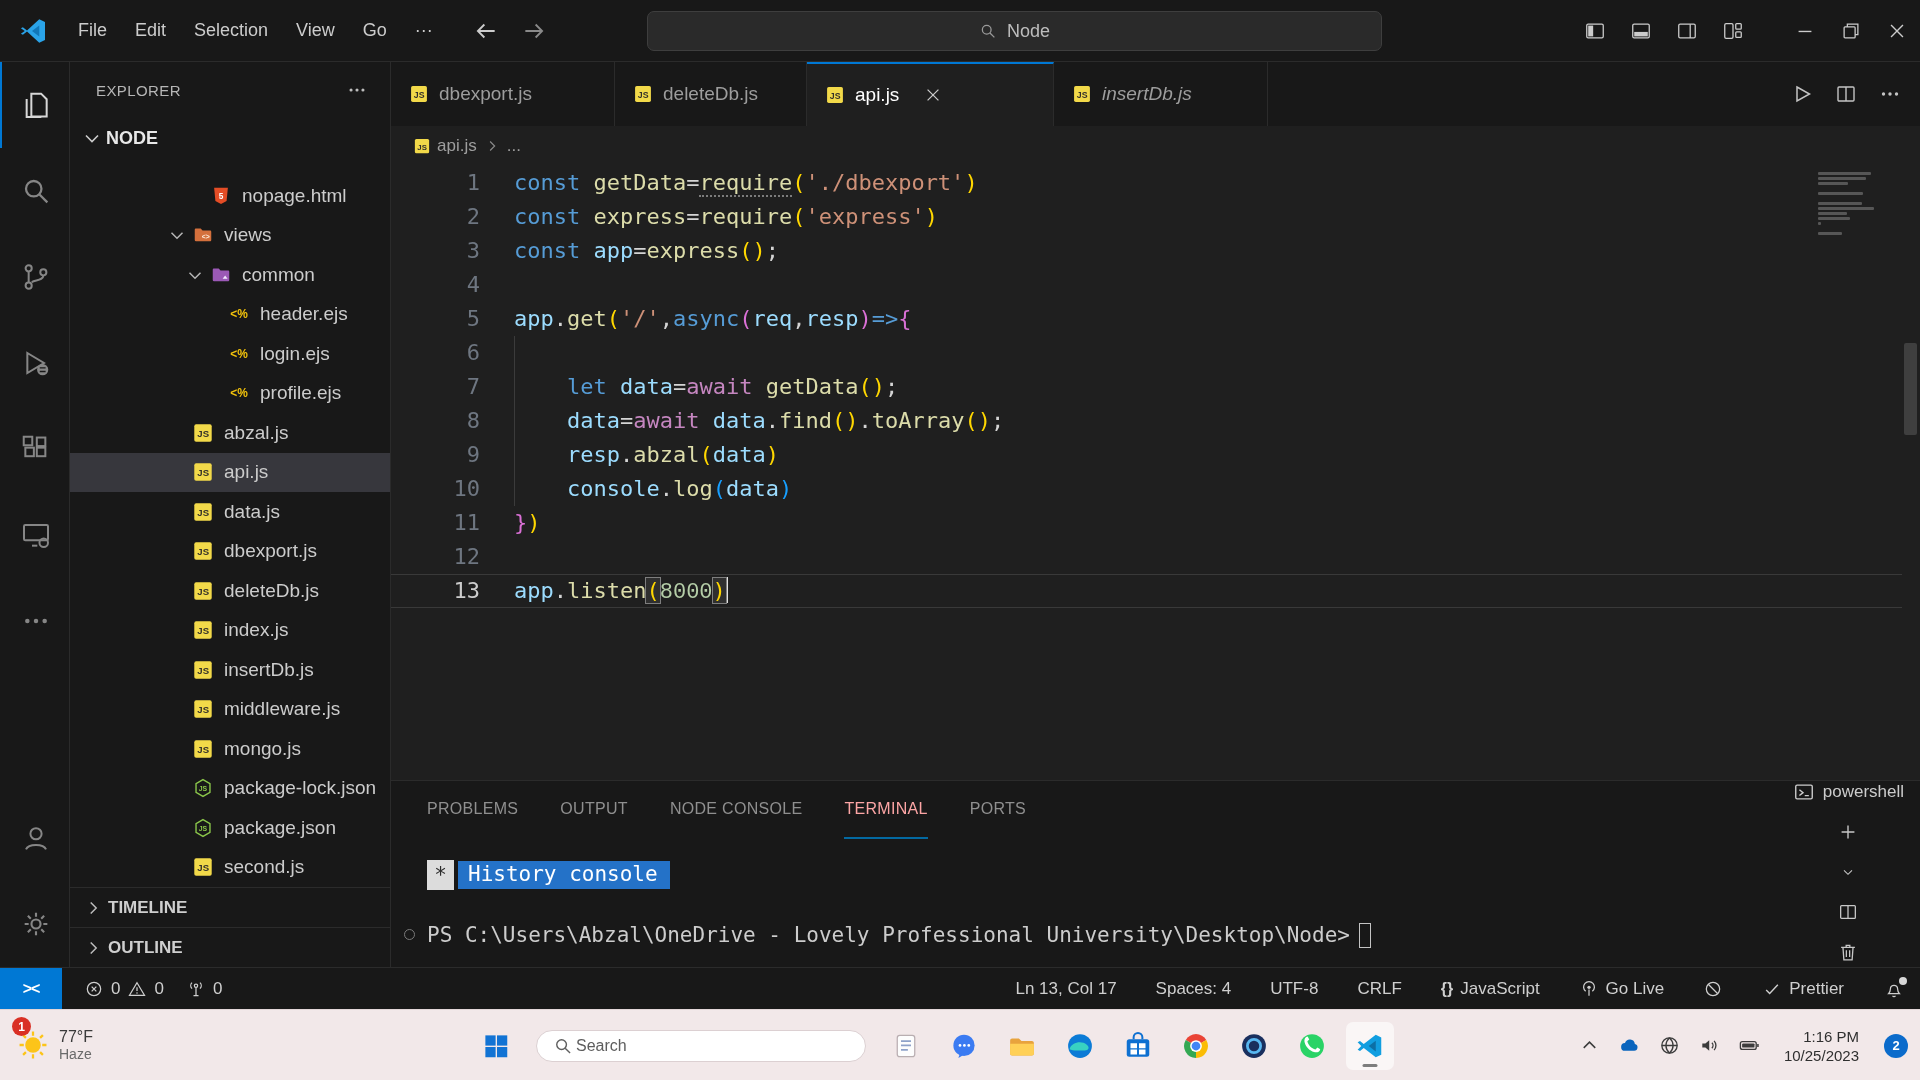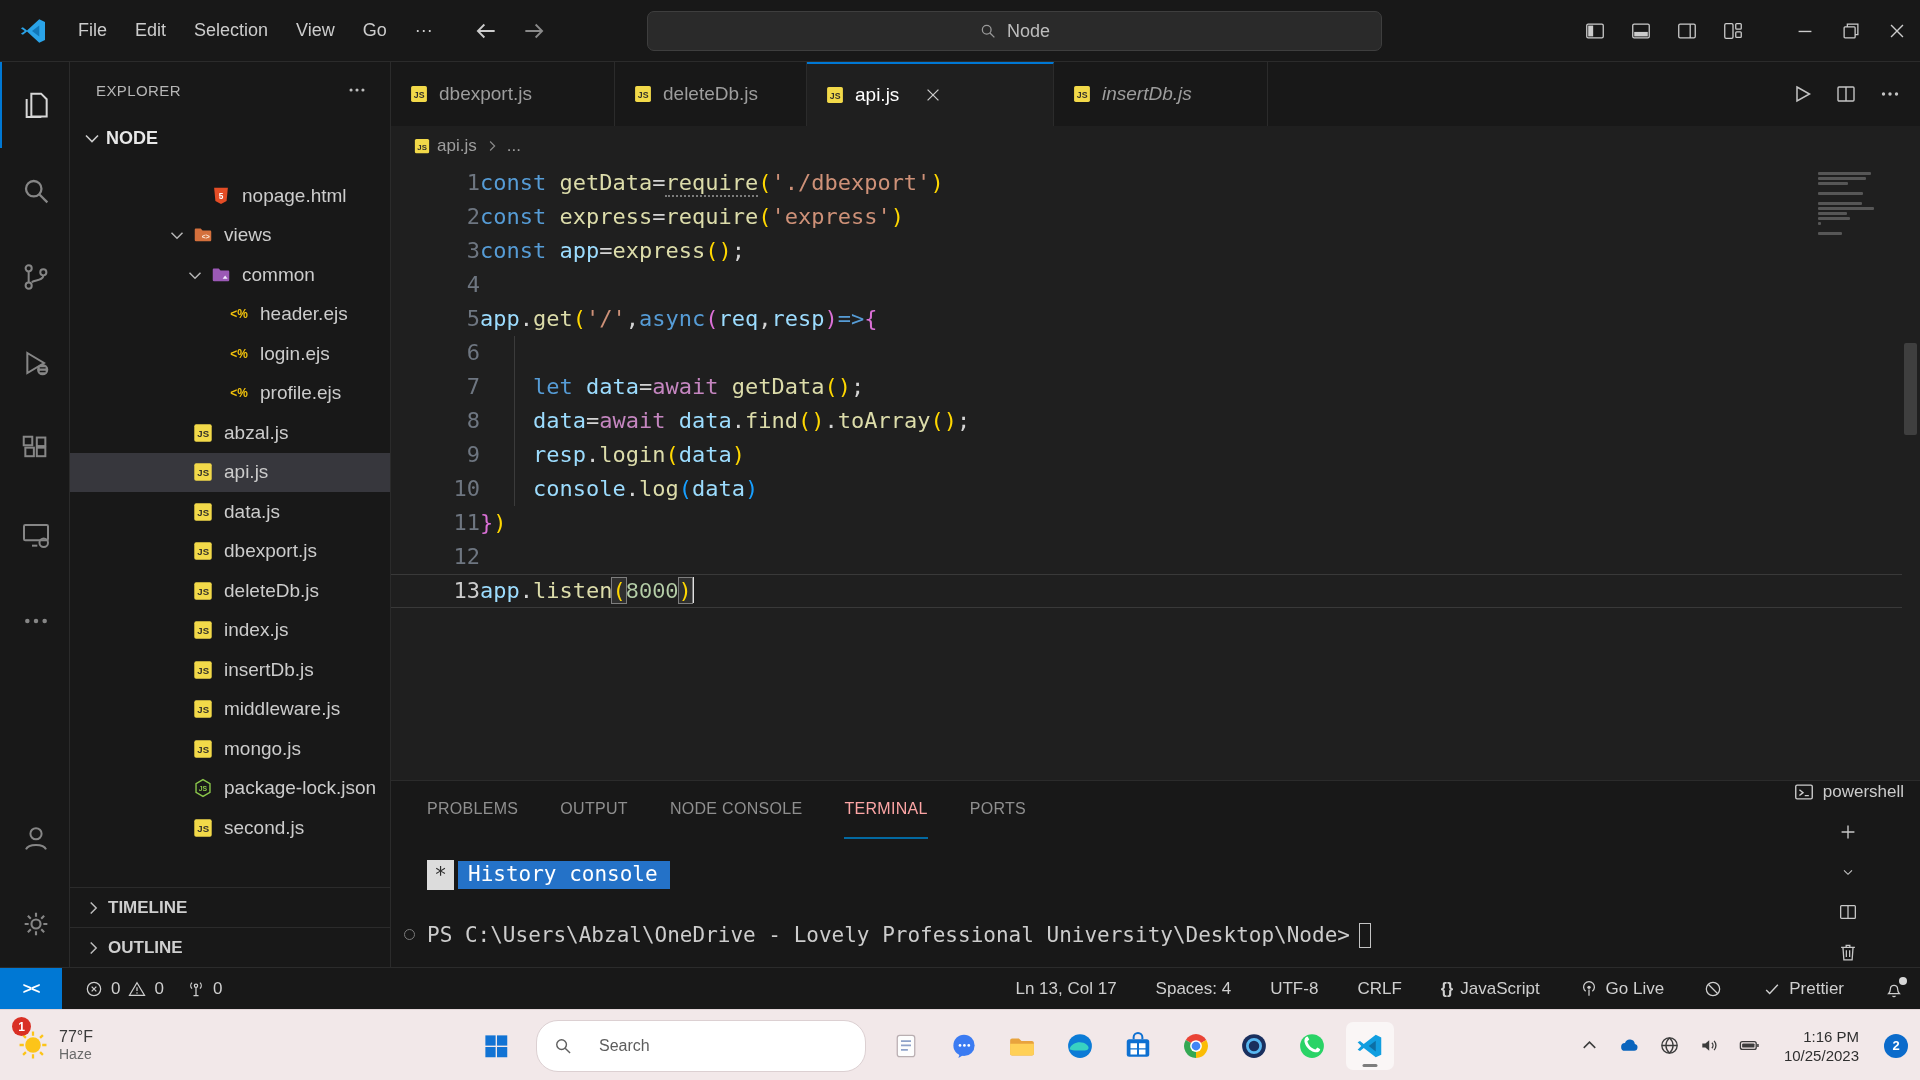--- a/index.html
+++ b/index.html
@@ -56,21 +56,21 @@
   .tab.preview .tab-label{font-style:italic;}
   .tab-close{margin-left:14px;color:#cccccc;width:18px;height:18px;}
   .ed-actions{margin-left:auto;display:flex;align-items:center;gap:20px;padding-right:18px;color:#c3c3c3;}
   .ed-actions .ic{width:24px;height:24px;}
   .breadcrumb{height:40px;display:flex;align-items:center;padding-left:22px;font-size:17px;color:#9e9e9e;gap:6px;background:#1f1f1f;}
   .breadcrumb .ic{width:18px;height:18px;}
   .bc-sep{color:#8a8a8a;width:16px;height:16px;}
   .codewrap{flex:1;position:relative;overflow:hidden;font-family:"DejaVu Sans Mono",monospace;font-size:22px;line-height:34px;}
   .code-line{display:flex;height:34px;white-space:pre;position:relative;}
   .lnum{width:89px;text-align:right;color:#6e7681;flex:none;user-select:none;}
-  .ltext{}
+  .ltext{margin-left:34px;}
   .code-line.cur .lnum{color:#cccccc;}
   .curline{position:absolute;left:0;right:18px;height:34px;border-top:1px solid #393939;border-bottom:1px solid #393939;}
   .t-k{color:#569cd6;} .t-c{color:#c586c0;} .t-v{color:#9cdcfe;} .t-f{color:#dcdcaa;}
   .t-s{color:#ce9178;} .t-n{color:#b5cea8;font-family:Liberation Mono, monospace;} .t-y{color:#ffd700;} .t-m{color:#da70d6;}
   .t-b{color:#179fff;} .t-o{color:#d4d4d4;}
   .hint{border-bottom:2px dotted #7c7c7c;}
   .match{outline:1px solid #7e7e7e;background:rgba(120,120,120,.18);}
   .cursor{display:inline-block;width:2px;height:26px;background:#e0e0e0;vertical-align:-5px;}
   .indent-guide{position:absolute;left:123px;width:1px;background:#3b3b3b;}
   .minimap{position:absolute;top:6px;right:30px;width:72px;display:flex;flex-direction:column;gap:2px;}
@@ -109,21 +109,21 @@
   .weather{display:flex;align-items:center;gap:9px;margin-left:16px;position:relative;width:150px;}
   .weather .ic{width:34px;height:34px;}
   .w-badge{position:absolute;left:-4px;top:-10px;width:19px;height:19px;border-radius:50%;background:#d93025;color:#fff;font-size:12px;font-weight:bold;display:flex;align-items:center;justify-content:center;}
   .w-temp{font-size:16px;color:#3a3a3a;line-height:19px;}
   .w-cond{font-size:14px;color:#6a6a6a;line-height:17px;}
   .tb-center{position:absolute;left:472px;top:0;height:71px;display:flex;align-items:center;gap:10px;}
   .tk-tile{width:48px;height:48px;border-radius:7px;display:flex;align-items:center;justify-content:center;position:relative;}
   .tk-tile .ic{width:30px;height:30px;}
   .tk-tile.running{background:rgba(255,255,255,.6);}
   .tk-dash{position:absolute;bottom:3px;left:50%;transform:translateX(-50%);width:15px;height:3px;border-radius:2px;background:#7d7d7d;}
-  .search-pill{width:330px;height:52px;background:#ffffff;border:1px solid #dcd0d2;border-radius:22px;display:flex;align-items:center;gap:26px;padding-left:16px;font-size:16px;color:#5d5d5d;margin:0 6px;}
+  .search-pill{width:330px;height:32px;background:#ffffff;border:1px solid #dcd0d2;border-radius:22px;display:flex;align-items:center;gap:3px;padding-left:16px;font-size:16px;color:#5d5d5d;margin:0 6px;}
   .search-pill .ic{width:20px;height:20px;color:#5f5f5f;}
   .tray{position:absolute;right:12px;top:0;height:71px;display:flex;align-items:center;gap:17px;}
   .tray .ic{width:23px;height:23px;color:#3c3c3c;}
   .clock{text-align:right;font-size:15px;color:#2f2f2f;line-height:19px;margin-left:6px;}
   .notif-badge{width:24px;height:24px;border-radius:50%;background:#0b6bcb;color:#fff;font-size:13px;font-weight:bold;display:flex;align-items:center;justify-content:center;margin-left:8px;}
 </style>
 </head>
 <body>
 
 <div id="root">
@@ -525,20 +525,30 @@
                 <path d="M12 2.8l7.6 4.4v9.6L12 21.2 4.4 16.8V7.2z" fill="none" stroke="#8cc84b" stroke-width="1.5"></path>
                 <text x="12" y="15.2" font-size="7.5" font-weight="bold" fill="#8cc84b" text-anchor="middle">JS</text>
               </svg>
             </span>
             <span>package-lock.json</span>
           </div>
           <div class="trow" style="padding-left: 96px;">
             <span class="t-chev"></span>
             <span class="ic t-ficon">
               <svg viewBox="0 0 24 24">
+                <path d="M12 2.8l7.6 4.4v9.6L12 21.2 4.4 16.8V7.2z" fill="none" stroke="#8cc84b" stroke-width="1.5"></path>
+                <text x="12" y="15.2" font-size="7.5" font-weight="bold" fill="#8cc84b" text-anchor="middle">JS</text>
+              </svg>
+            </span>
+            <span>package.json</span>
+          </div>
+          <div class="trow" style="padding-left: 96px;">
+            <span class="t-chev"></span>
+            <span class="ic t-ficon">
+              <svg viewBox="0 0 24 24">
                 <rect x="2.5" y="2.5" width="19" height="19" rx="2" fill="#f2d949"></rect>
                 <text x="12.2" y="16.8" font-size="10.5" font-weight="bold" fill="#33302a" text-anchor="middle">JS</text>
               </svg>
             </span>
             <span>second.js</span>
           </div>
         </div>
       <div class="sb-bottom">
           <div class="sb-foot">
             <span class="ic">
@@ -647,21 +657,21 @@
       <div class="codewrap">
         <div id="code-host">
             <div class="code-line"><span class="lnum">1</span><span class="ltext"><span class="t-k">const</span><span class="t-o"> </span><span class="t-f">getData</span><span class="t-o">=</span><span class="t-f hint">require</span><span class="t-y">(</span><span class="t-s">'./dbexport'</span><span class="t-y">)</span></span></div>
             <div class="code-line"><span class="lnum">2</span><span class="ltext"><span class="t-k">const</span><span class="t-o"> </span><span class="t-f">express</span><span class="t-o">=</span><span class="t-f">require</span><span class="t-y">(</span><span class="t-s">'express'</span><span class="t-y">)</span></span></div>
             <div class="code-line"><span class="lnum">3</span><span class="ltext"><span class="t-k">const</span><span class="t-o"> </span><span class="t-v">app</span><span class="t-o">=</span><span class="t-f">express</span><span class="t-y">(</span><span class="t-y">)</span><span class="t-o">;</span></span></div>
             <div class="code-line"><span class="lnum">4</span><span class="ltext"></span></div>
             <div class="code-line"><span class="lnum">5</span><span class="ltext"><span class="t-v">app</span><span class="t-o">.</span><span class="t-f">get</span><span class="t-y">(</span><span class="t-s">'/'</span><span class="t-o">,</span><span class="t-k">async</span><span class="t-m">(</span><span class="t-v">req</span><span class="t-o">,</span><span class="t-v">resp</span><span class="t-m">)</span><span class="t-k">=&gt;</span><span class="t-m">{</span></span></div>
             <div class="code-line"><span class="lnum">6</span><span class="ltext"></span></div>
             <div class="code-line"><span class="lnum">7</span><span class="ltext"><span class="t-o">    </span><span class="t-k">let</span><span class="t-o"> </span><span class="t-v">data</span><span class="t-o">=</span><span class="t-c">await</span><span class="t-o"> </span><span class="t-f">getData</span><span class="t-y">(</span><span class="t-y">)</span><span class="t-o">;</span></span></div>
             <div class="code-line"><span class="lnum">8</span><span class="ltext"><span class="t-o">    </span><span class="t-v">data</span><span class="t-o">=</span><span class="t-c">await</span><span class="t-o"> </span><span class="t-v">data</span><span class="t-o">.</span><span class="t-f">find</span><span class="t-y">(</span><span class="t-y">)</span><span class="t-o">.</span><span class="t-f">toArray</span><span class="t-y">(</span><span class="t-y">)</span><span class="t-o">;</span></span></div>
-            <div class="code-line"><span class="lnum">9</span><span class="ltext"><span class="t-o">    </span><span class="t-v">resp</span><span class="t-o">.</span><span class="t-f">login</span><span class="t-y">(</span><span class="t-v">data</span><span class="t-y">)</span></span></div>
+            <div class="code-line"><span class="lnum">9</span><span class="ltext"><span class="t-o">    </span><span class="t-v">resp</span><span class="t-o">.</span><span class="t-f">abzal</span><span class="t-y">(</span><span class="t-v">data</span><span class="t-y">)</span></span></div>
             <div class="code-line"><span class="lnum">10</span><span class="ltext"><span class="t-o">    </span><span class="t-v">console</span><span class="t-o">.</span><span class="t-f">log</span><span class="t-b">(</span><span class="t-v">data</span><span class="t-b">)</span></span></div>
             <div class="code-line"><span class="lnum">11</span><span class="ltext"><span class="t-m">}</span><span class="t-y">)</span></span></div>
             <div class="code-line"><span class="lnum">12</span><span class="ltext"></span></div>
             <div class="curline" style="top: 408px;"></div>
             <div class="code-line cur"><span class="lnum">13</span><span class="ltext"><span class="t-v">app</span><span class="t-o">.</span><span class="t-f">listen</span><span class="t-y match">(</span><span class="t-n">8000</span><span class="t-y match">)</span><span class="cursor"></span></span></div>
             <div class="indent-guide" style="top: 170px; height: 170px;"></div>
           </div>
         <div class="minimap">
             <div class="mm-bar" style="width: 52.5px;"></div>
             <div class="mm-bar" style="width: 48px;"></div>

